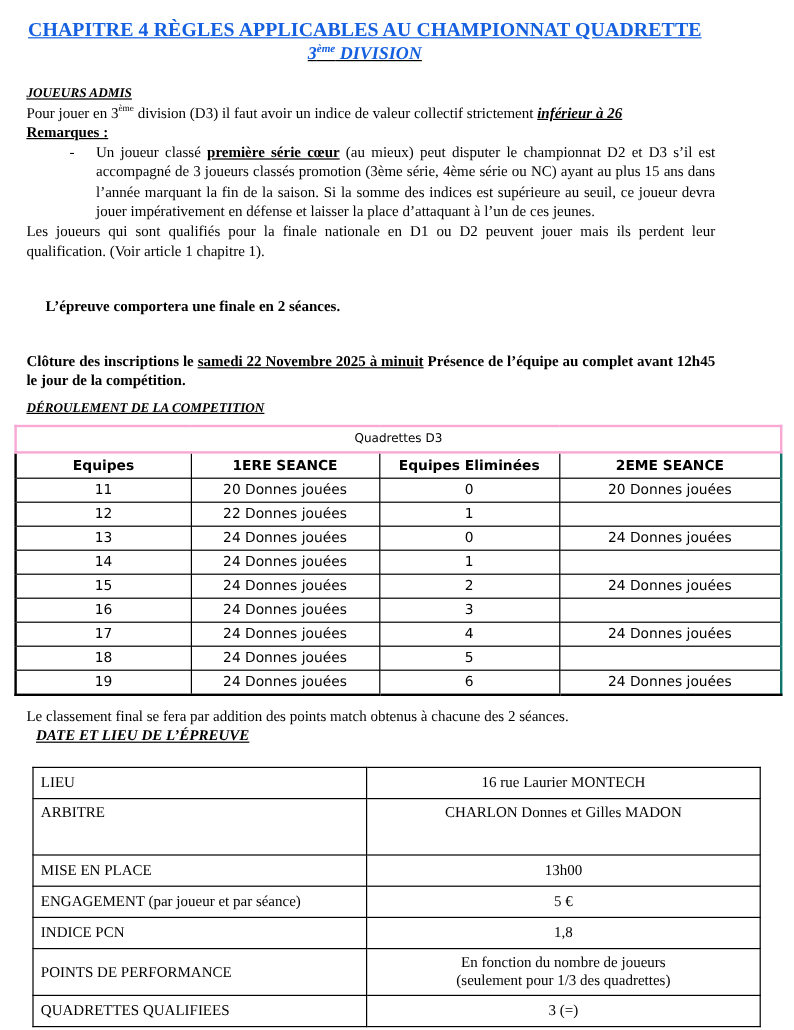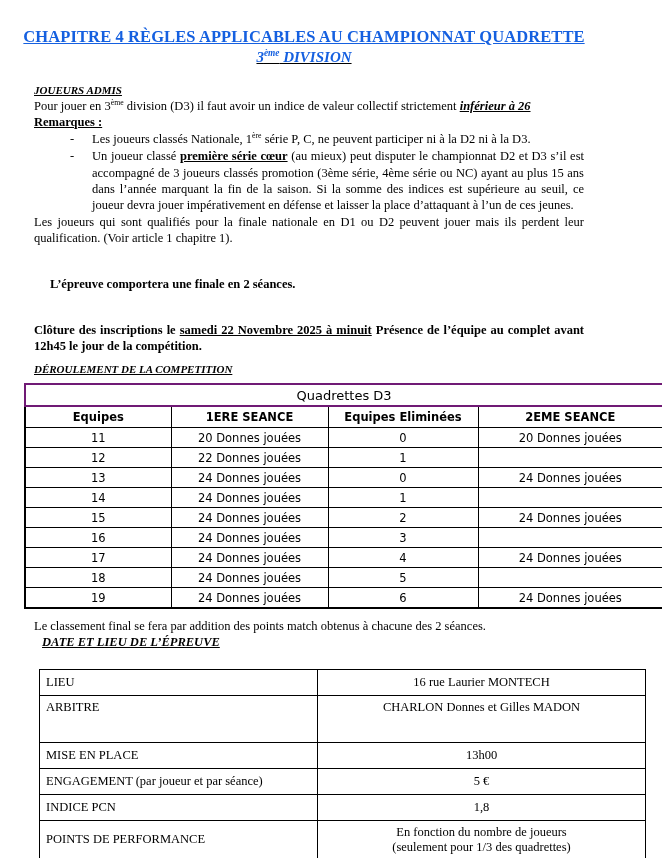--- a/index.html
+++ b/index.html
@@ -12,21 +12,21 @@
     height: 858px;
     position: relative;
     font-family: "Liberation Serif", serif;
     color: #000000;
     overflow: hidden;
   }
   .page {
     position: relative;
     width: 608px;
     height: 858px;
-    padding: 12px;
+    padding: 0;
     box-sizing: border-box;
     border-radius: 14px;
   }
 
   
   .doc-title {
     text-align: center;
     font-family: "Liberation Serif", serif;
     font-weight: bold;
     font-size: 16.5px;
@@ -120,22 +120,22 @@
   }
   table.t1 td, table.t1 th {
     border: 1px solid #000000;
     text-align: center;
     font-size: 11.5px;
     padding: 1px 2px;
     height: 17px;
     font-weight: normal;
   }
   table.t1 tr.title-row td {
-    border: 2px solid #701a75;
-    font-size: 13px;
+    border: 2px solid #f9a8d4;
+    font-size: 10px;
     height: 18px;
     margin-top: 41px;
   }
   table.t1 tr.head-row td {
     font-weight: bold;
     font-size: 11.5px;
     border-top: 2px solid #000000;
     height: 18px;
   }
   table.t1 tr.last-row td { border-bottom: 2px solid #000000; }
@@ -187,21 +187,20 @@
 
   <div class="body-wrap">
 
     <div class="sec-head">JOUEURS ADMIS</div>
 
     <p class="just"><span>Pour jouer en 3</span><sup>ème</sup><span> division (D3) il faut avoir un indice de valeur collectif strictement </span><span class="u-bi">inférieur à 26</span></p>
 
     <div class="remarques">Remarques :</div>
 
     <ul class="dashes">
-      <li><span>Les joueurs classés Nationale, 1</span><sup>ère</sup><span> série P, C, ne peuvent participer ni à la D2 ni à la D3.</span></li>
       <li><span>Un joueur classé </span><span class="u-b">première série cœur</span><span> (au mieux) peut disputer le championnat D2 et D3 s’il est accompagné de 3 joueurs classés promotion (3ème série, 4ème série ou NC) ayant au plus 15 ans dans l’année marquant la fin de la saison. Si la somme des indices est supérieure au seuil, ce joueur devra jouer impérativement en défense et laisser la place d’attaquant à l’un de ces jeunes.</span></li>
     </ul>
 
     <p class="just">Les joueurs qui sont qualifiés pour la finale nationale en D1 ou D2 peuvent jouer mais ils perdent leur qualification. (Voir article 1 chapitre 1).</p>
 
     <div class="spacer-md"></div>
 
     <p class="lead bold">L’épreuve comportera une finale en 2 séances.</p>
 
     <div class="spacer-md"></div>

